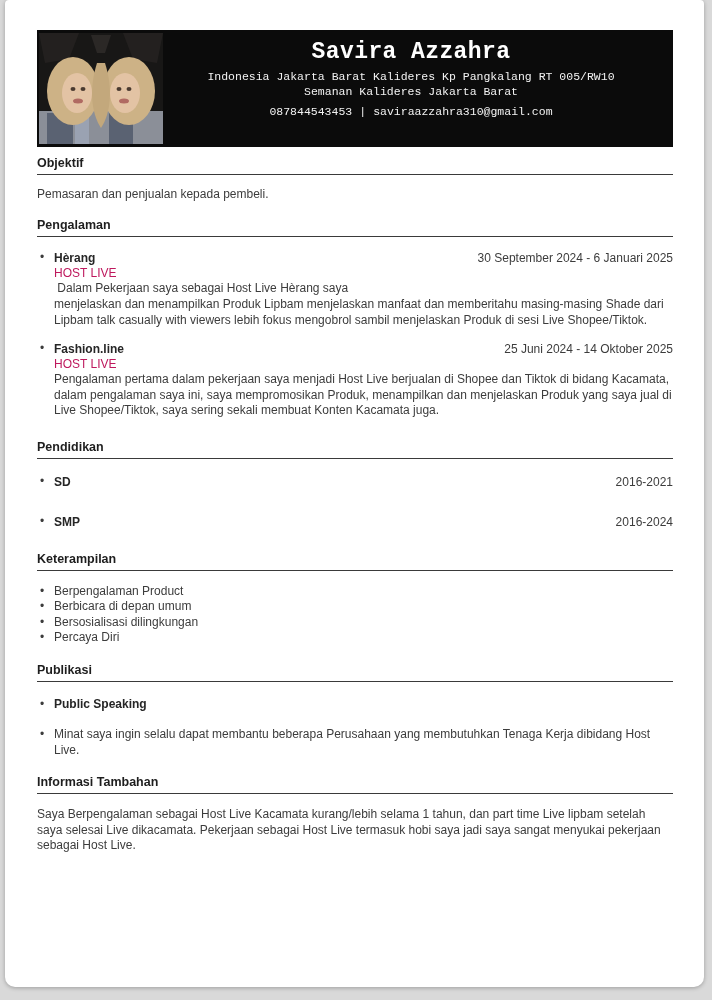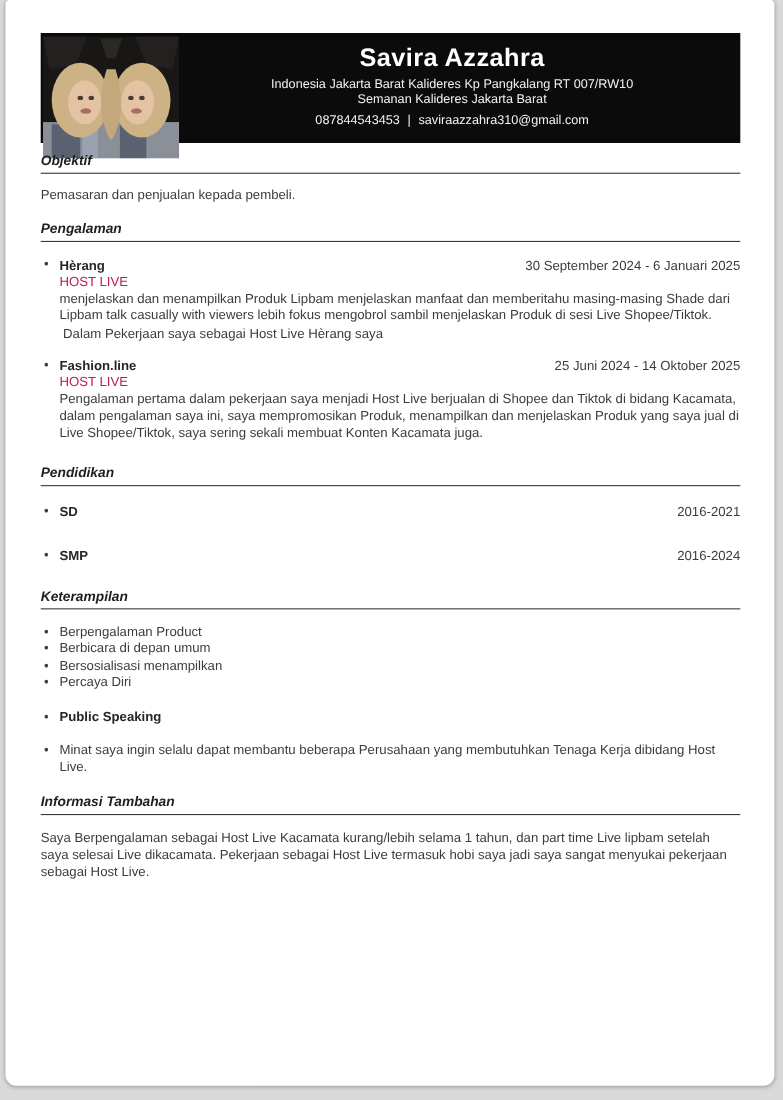--- a/index.html
+++ b/index.html
@@ -19,23 +19,24 @@
     box-shadow:0 1px 4px rgba(0,0,0,0.28);
     overflow:hidden;
   }
   .content {
     padding:30px 31px 0 32px;
   }
 
   
   .header-band {
     background:#0b0b0b;
-    height:100px;
+    height:117px;
     display:flex;
     align-items:stretch;
+    font-family:Liberation Mono, monospace;
   }
   .photo-wrap {
     width:124px;
     height:111px;
     margin:3px 0 3px 2px;
     flex:0 0 auto;
     overflow:hidden;
   }
   .photo-wrap svg { display:block; width:100%; height:100%; }
   .header-text {
@@ -55,21 +56,20 @@
   .contact-line { font-size:11.5px; margin-top:7px; color:#f2f2f2; }
   .contact-sep { margin:0 7px; }
 
   
   .section-heading {
     font-size:12.5px;
     font-weight:bold;
     color:#1e1e1e;
     padding-bottom:4px;
     border-bottom:1.6px solid #3a3a3a;
-    font-style:italic;
   }
   .mt-objektif { margin-top:9px; }
   .mt-pengalaman { margin-top:15px; }
   .mt-pendidikan { margin-top:21px; }
   .mt-keterampilan { margin-top:23px; }
   .mt-publikasi { margin-top:17px; }
   .mt-minat { margin-top:19px; }
   .mt-informasi { margin-top:17px; }
 
   .body-text {
@@ -133,42 +133,42 @@
           <ellipse cx="44" cy="56" rx="2.5" ry="2" fill="#4a3a30"></ellipse>
           <ellipse cx="80" cy="56" rx="2.5" ry="2" fill="#4a3a30"></ellipse>
           <ellipse cx="90" cy="56" rx="2.5" ry="2" fill="#4a3a30"></ellipse>
           <ellipse cx="39" cy="68" rx="5" ry="2.5" fill="#b06a62"></ellipse>
           <ellipse cx="85" cy="68" rx="5" ry="2.5" fill="#b06a62"></ellipse>
           <path d="M58,30 C50,55 52,80 62,95 C72,80 74,55 66,30 Z" fill="#c3a87c"></path>
         </svg>
       </div>
       <div class="header-text">
         <div class="name">Savira Azzahra</div>
-        <div class="addr-line">Indonesia Jakarta Barat Kalideres Kp Pangkalang RT 007/RW10</div>
+        <div class="addr-line">Indonesia Jakarta Barat Kalideres Kp Pangkalang RT 005/RW10</div>
         <div class="addr-line addr-line2">Semanan Kalideres Jakarta Barat</div>
         <div class="contact-line">
           <span>087844543453</span><span class="contact-sep">|</span><span>saviraazzahra310@gmail.com</span>
         </div>
       </div>
     </div>
 
     <div class="section-heading mt-objektif">Objektif</div>
     <div class="body-text objective-text">Pemasaran dan penjualan kepada pembeli.</div>
 
     <div class="section-heading mt-pengalaman">Pengalaman</div>
 
     <div class="exp-item">
       <span class="li-dot"></span>
       <div class="exp-head">
         <span class="exp-company">Hèrang</span>
         <span class="exp-dates">30 September 2024 - 6 Januari 2025</span>
       </div>
       <div class="exp-role">HOST LIVE</div>
+      <div class="body-text exp-desc"> Dalam Pekerjaan saya sebagai Host Live Hèrang saya</div>
       <div class="body-text exp-desc">menjelaskan dan menampilkan Produk Lipbam menjelaskan manfaat dan memberitahu masing-masing Shade dari Lipbam talk casually with viewers lebih fokus mengobrol sambil menjelaskan Produk di sesi Live Shopee/Tiktok.</div>
-      <div class="body-text exp-desc"> Dalam Pekerjaan saya sebagai Host Live Hèrang saya</div>
     </div>
 
     <div class="exp-item">
       <span class="li-dot"></span>
       <div class="exp-head">
         <span class="exp-company">Fashion.line</span>
         <span class="exp-dates">25 Juni 2024 - 14 Oktober 2025</span>
       </div>
       <div class="exp-role">HOST LIVE</div>
       <div class="body-text exp-desc">Pengalaman pertama dalam pekerjaan saya menjadi Host Live berjualan di Shopee dan Tiktok di bidang Kacamata, dalam pengalaman saya ini, saya mempromosikan Produk, menampilkan dan menjelaskan Produk yang saya jual di Live Shopee/Tiktok, saya sering sekali membuat Konten Kacamata juga.</div>
@@ -184,24 +184,25 @@
     <div class="edu-item">
       <span class="li-dot"></span>
       <span class="edu-school">SMP</span>
       <span class="edu-dates">2016-2024</span>
     </div>
 
     <div class="section-heading mt-keterampilan">Keterampilan</div>
     <div class="bullet-list">
       <div class="body-text bullet-item"><span class="li-dot"></span><span>Berpengalaman Product</span></div>
       <div class="body-text bullet-item"><span class="li-dot"></span><span>Berbicara di depan umum</span></div>
-      <div class="body-text bullet-item"><span class="li-dot"></span><span>Bersosialisasi menampilkan</span></div>
+      <div class="body-text bullet-item"><span class="li-dot"></span><span>Bersosialisasi dilingkungan</span></div>
       <div class="body-text bullet-item"><span class="li-dot"></span><span>Percaya Diri</span></div>
     </div>
 
+    <div class="section-heading mt-publikasi">Publikasi</div>
     <div class="body-text bullet-item pub-item"><span class="li-dot"></span><span class="exp-company">Public Speaking</span></div>
 
     <div class="body-text bullet-item interest-item"><span class="li-dot"></span><span>Minat saya ingin selalu dapat membantu beberapa Perusahaan yang membutuhkan Tenaga Kerja dibidang Host Live.</span></div>
 
     <div class="section-heading mt-informasi">Informasi Tambahan</div>
     <div class="body-text additional-text">Saya Berpengalaman sebagai Host Live Kacamata kurang/lebih selama 1 tahun, dan part time Live lipbam setelah saya selesai Live dikacamata. Pekerjaan sebagai Host Live termasuk hobi saya jadi saya sangat menyukai pekerjaan sebagai Host Live.</div>
 
   </div>
 </div>
 

